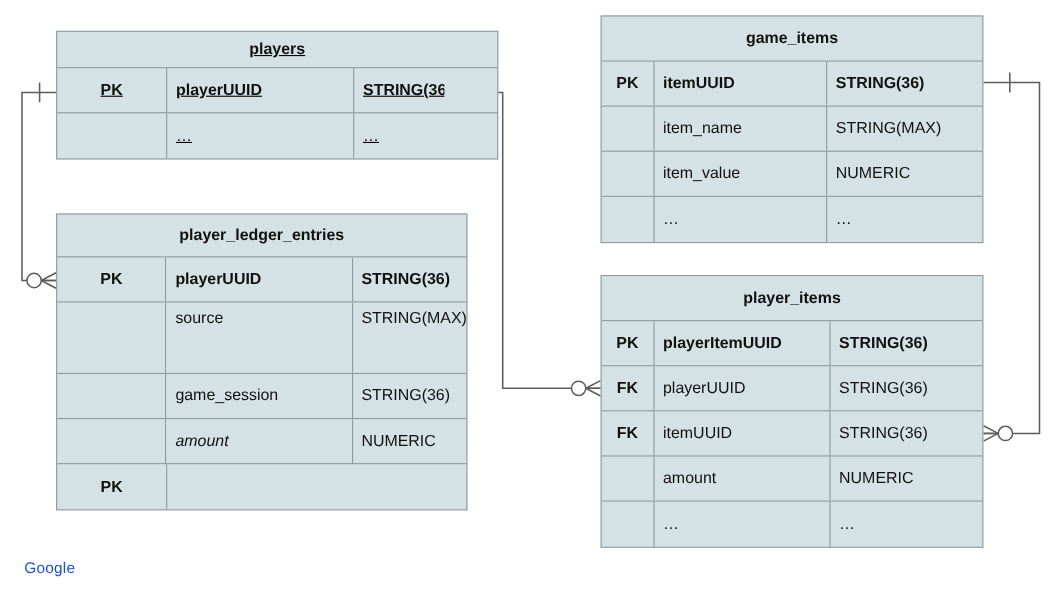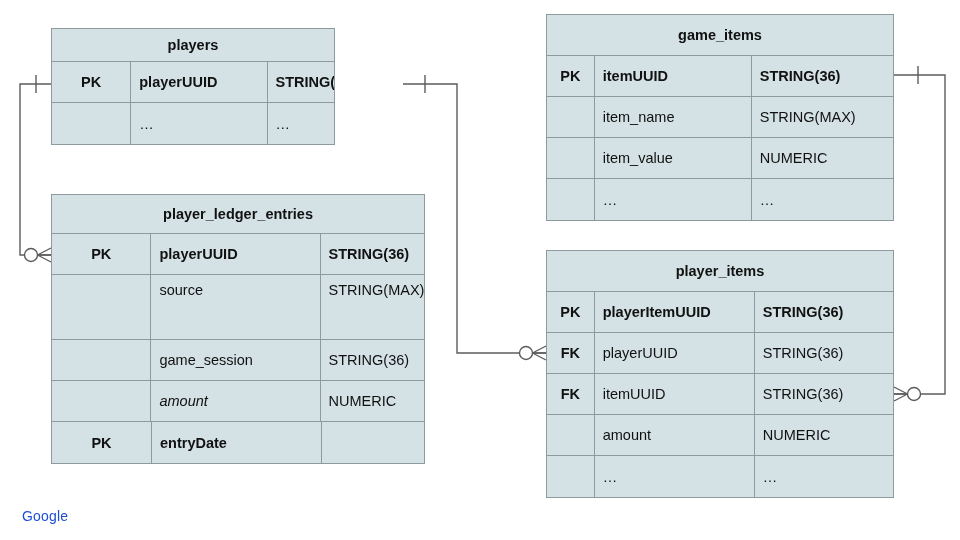--- a/index.html
+++ b/index.html
@@ -87,21 +87,21 @@
         <path d="M894,75 L945,75 L945,394 L894,394" fill="none" stroke="#5c5c5c" stroke-width="1.4"></path>
         <line x1="918" y1="66" x2="918" y2="84" stroke="#5c5c5c" stroke-width="1.4"></line>
         <circle cx="914" cy="394" r="6.5" fill="#ffffff" stroke="#5c5c5c" stroke-width="1.4"></circle>
         <line x1="907.5" y1="394" x2="894" y2="387" stroke="#5c5c5c" stroke-width="1.4"></line>
         <line x1="907.5" y1="394" x2="894" y2="394" stroke="#5c5c5c" stroke-width="1.4"></line>
         <line x1="907.5" y1="394" x2="894" y2="401" stroke="#5c5c5c" stroke-width="1.4"></line>
       </g>
     </svg>
 
   <div id="entities">
-      <div class="entity" style="left: 51px; top: 28px; width: 284px;">
+      <div class="entity" style="left: 51px; top: 28px; width: 402px; text-decoration: underline;">
         <div class="entity-title" style="height: 33px;">players</div>
         <div class="row key" style="height: 41px;">
           <div class="cell c-key" style="width: 100px;">PK</div>
           <div class="cell c-name" style="width: 170px;">playerUUID</div>
           <div class="cell c-type last" style="width: 82px;">STRING(36)</div>
         </div>
         <div class="row" style="height: 41px;">
           <div class="cell c-key" style="width: 100px;"></div>
           <div class="cell c-name" style="width: 170px;">…</div>
           <div class="cell c-type last" style="width: 82px;">…</div>
@@ -124,21 +124,20 @@
           <div class="cell c-name" style="width: 170px;">game_session</div>
           <div class="cell c-type last" style="width: 104px;">STRING(36)</div>
         </div>
         <div class="row" style="height: 41px;">
           <div class="cell c-key" style="width: 100px;"></div>
           <div class="cell c-name" style="width: 170px; font-style: italic;">amount</div>
           <div class="cell c-type last" style="width: 104px;">NUMERIC</div>
         </div>
         <div class="row key" style="height: 41px;">
           <div class="cell c-key" style="width: 100px;">PK</div>
-          <div class="cell c-name" style="width: 170px;">entryDate</div>
         </div>
       </div>
       <div class="entity" style="left: 546px; top: 14px; width: 348px;">
         <div class="entity-title" style="height: 41px;">game_items</div>
         <div class="row key" style="height: 41px;">
           <div class="cell c-key" style="width: 48px;">PK</div>
           <div class="cell c-name" style="width: 158px;">itemUUID</div>
           <div class="cell c-type last" style="width: 142px;">STRING(36)</div>
         </div>
         <div class="row" style="height: 41px;">

